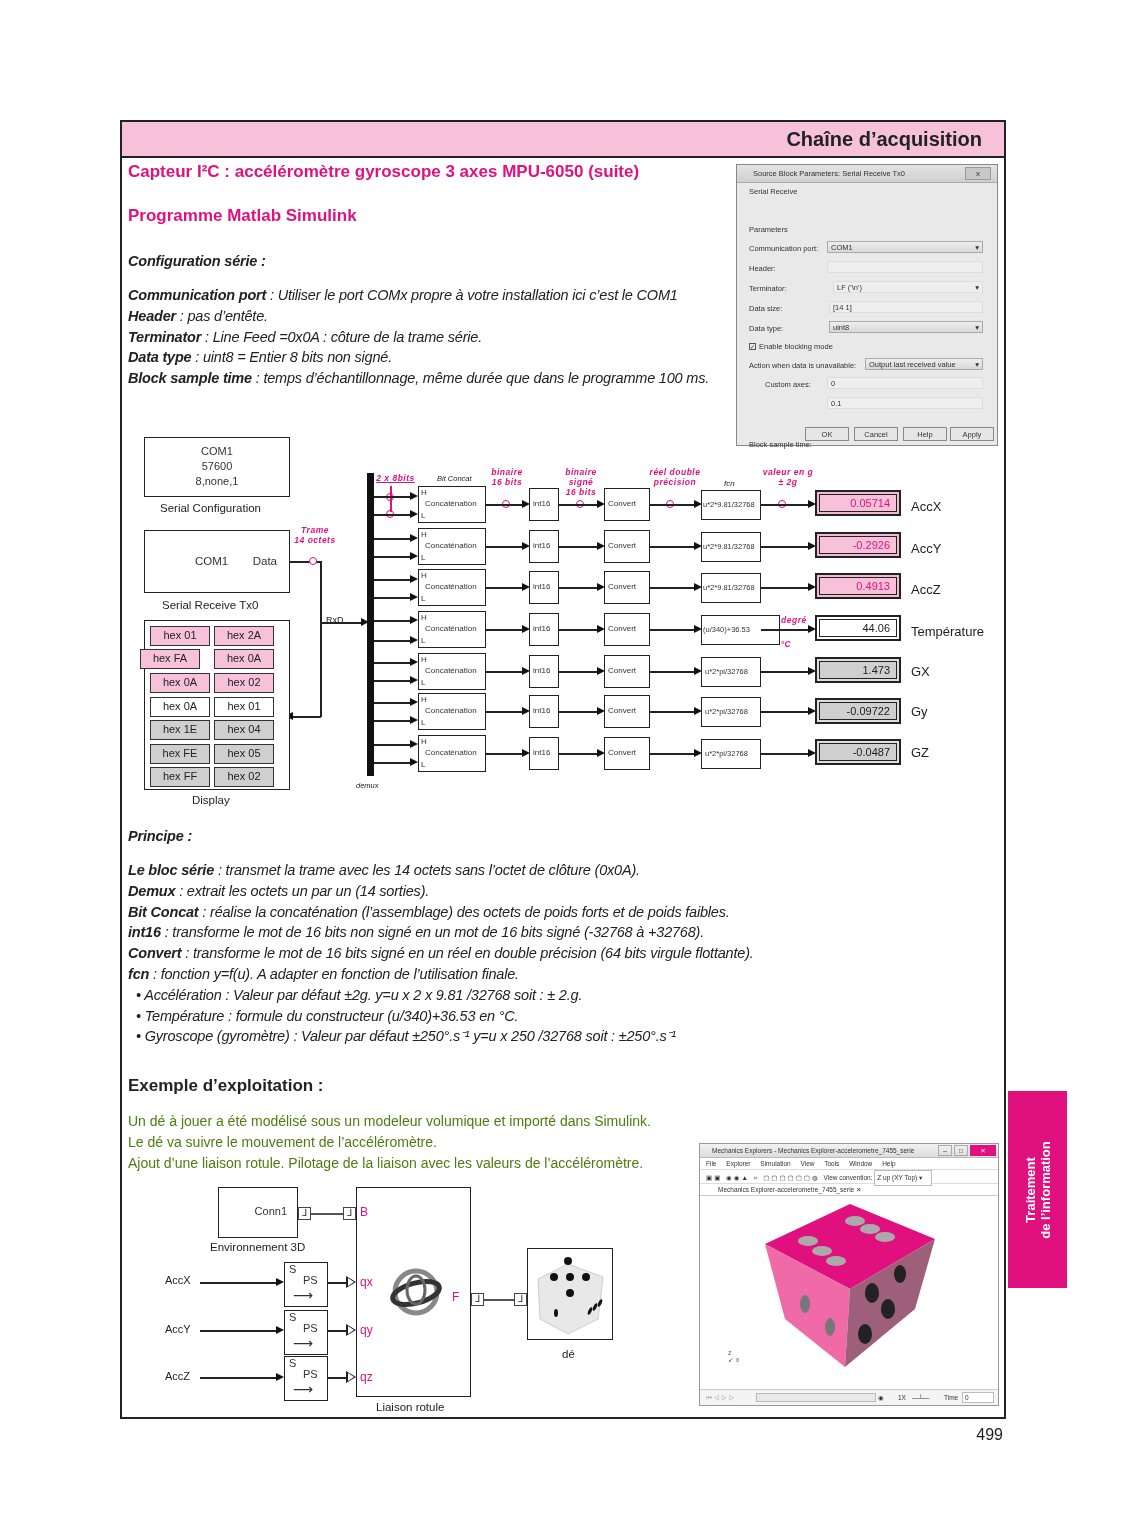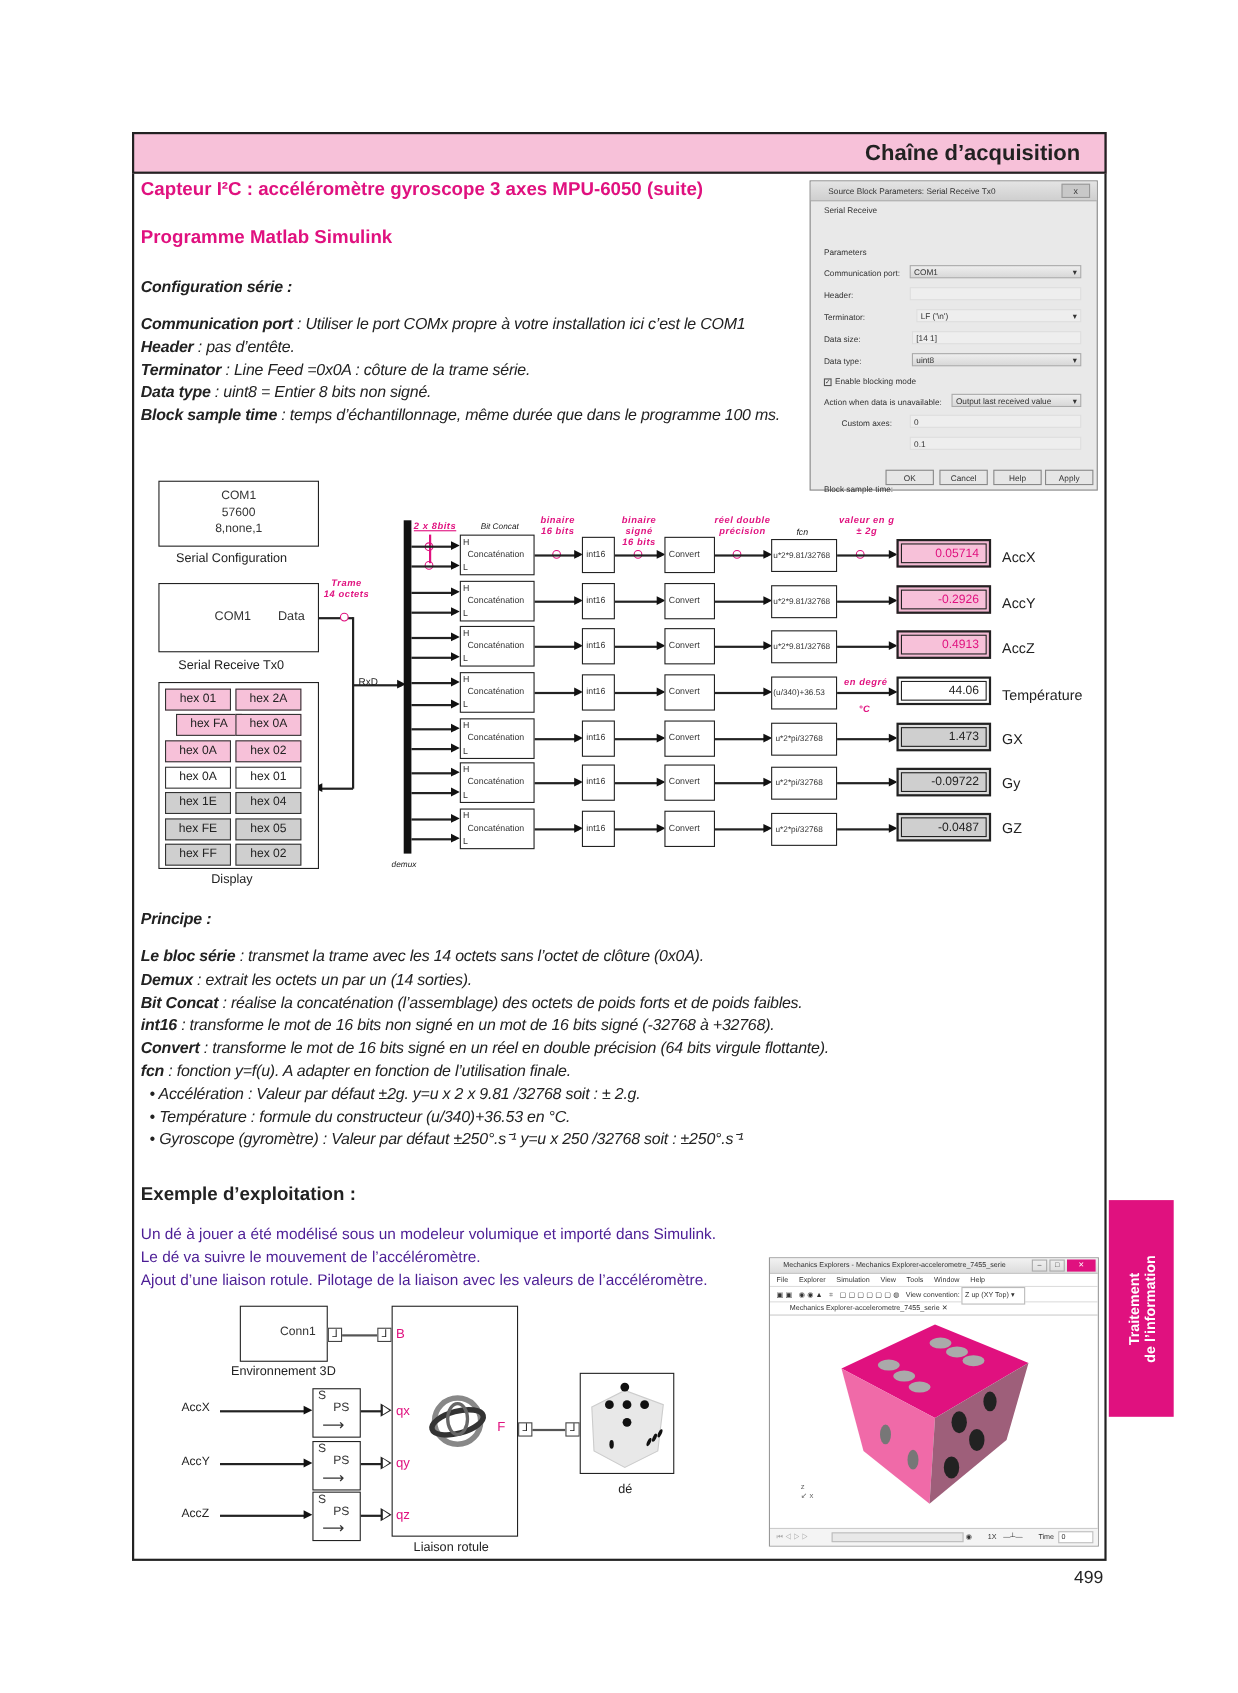--- a/index.html
+++ b/index.html
@@ -130,21 +130,21 @@
 <div class="caption" style="left:326px; top:615px; font-size:9px;">RxD</div>
 <div class="hline" style="left:290px; top:716px; width:31px;"></div>
 <div class="arrow-l" style="left:285px; top:712px;"></div>
 <div class="probe" style="left:309px; top:557px;"></div>
 <div class="ann" style="left:290px; top:525px; width:50px;"><span style="white-space:pre-line;">Trame
 14 octets</span></div>
 
 <div class="blk" style="left:144px; top:620px; width:146px; height:170px;"></div>
 <div class="hexcell pk" style="left:150px; top:626px;">hex 01</div>
 <div class="hexcell pk" style="left:214px; top:626px;">hex 2A</div>
-<div class="hexcell pk" style="left:160px; top:649px;">hex FA</div>
+<div class="hexcell pk" style="left:140px; top:649px;">hex FA</div>
 <div class="hexcell pk" style="left:214px; top:649px;">hex 0A</div>
 <div class="hexcell pk" style="left:150px; top:673px;">hex 0A</div>
 <div class="hexcell pk" style="left:214px; top:673px;">hex 02</div>
 <div class="hexcell wh" style="left:150px; top:697px;">hex 0A</div>
 <div class="hexcell wh" style="left:214px; top:697px;">hex 01</div>
 <div class="hexcell gy" style="left:150px; top:720px;">hex 1E</div>
 <div class="hexcell gy" style="left:214px; top:720px;">hex 04</div>
 <div class="hexcell gy" style="left:150px; top:744px;">hex FE</div>
 <div class="hexcell gy" style="left:214px; top:744px;">hex 05</div>
 <div class="hexcell gy" style="left:150px; top:767px;">hex FF</div>
@@ -269,21 +269,21 @@
     <span style="position:absolute;left:2px;top:24px;">L</span>
   </div>
   <div class="hline" style="left:486px; top:629px; width:40px;"></div>
     <div class="arrow" style="left:522px; top:625px;"></div>
   <div class="blk sm" style="left:529px; top:613px; width:30px; height:33px; line-height:30px; padding-left:3px;">int16</div>
   <div class="hline" style="left:559px; top:629px; width:42px;"></div>
     <div class="arrow" style="left:597px; top:625px;"></div>
   <div class="blk sm" style="left:604px; top:613px; width:46px; height:33px; line-height:30px; padding-left:3px;">Convert</div>
   <div class="hline" style="left:650px; top:629px; width:48px;"></div>
     <div class="arrow" style="left:694px; top:625px;"></div>
-  <div class="blk sm" style="left:701px; top:615px; width:60px; height:30px; line-height:27px; font-size:7.5px; padding-left:1px;">(u/340)+36.53</div>
+  <div class="blk sm" style="left:701px; top:615px; width:79px; height:30px; line-height:27px; font-size:7.5px; padding-left:1px;">(u/340)+36.53</div>
   <div class="hline" style="left:761px; top:629px; width:50px;"></div>
     <div class="arrow" style="left:808px; top:625px;"></div>
   <div class="disp white" style="left:815px; top:615px;">
       <div class="inner">44.06</div>
     </div>
   <div class="outlabel" style="left:911px; top:624px;">Température</div>
 </div>
 
 <div>
   <div class="hline" style="left:374px; top:662px; width:40px;"></div>
@@ -373,21 +373,21 @@
   <div><b>Bit Concat</b><span> : réalise la concaténation (l’assemblage) des octets de poids forts et de poids faibles.</span></div>
   <div><b>int16</b><span> : transforme le mot de 16 bits non signé en un mot de 16 bits signé (-32768 à +32768).</span></div>
   <div style="white-space:nowrap;"><b>Convert</b><span> : transforme le mot de 16 bits signé en un réel en double précision (64 bits virgule flottante).</span></div>
   <div><b>fcn</b><span> : fonction y=f(u). A adapter en fonction de l’utilisation finale.</span></div>
   <div style="padding-left:8px;">• Accélération : Valeur par défaut ±2g. y=u x 2 x 9.81 /32768 soit : ± 2.g.</div>
   <div style="padding-left:8px;">• Température : formule du constructeur (u/340)+36.53 en °C.</div>
   <div style="padding-left:8px;">• Gyroscope (gyromètre) : Valeur par défaut ±250°.s⁻¹  y=u x 250 /32768 soit : ±250°.s⁻¹</div>
 </div>
 
 <div class="abs" style="left:128px; top:1076px; font-size:17px; font-weight:bold; color:#222;">Exemple d’exploitation :</div>
-<div class="abs" style="left:128px; top:1111px; font-size:14px; line-height:21px; color:#4c1d95;">
+<div class="abs" style="left:128px; top:1111px; font-size:14px; line-height:21px; color:#4d7c0f;">
   <div>Un dé à jouer a été modélisé sous un modeleur volumique et importé dans Simulink.</div>
   <div>Le dé va suivre le mouvement de l’accéléromètre.</div>
   <div>Ajout d’une liaison rotule. Pilotage de la liaison avec les valeurs de l’accéléromètre.</div>
 </div>
 
 <div class="blk" style="left:218px; top:1187px; width:80px; height:51px; font-size:11px;">
   <span style="position:absolute; right:10px; top:17px;">Conn1</span>
 </div>
 <div class="conn-sq" style="left:298px; top:1207px;">⅃</div>
 <div class="hline" style="left:311px; top:1213px; width:32px; background:#555;"></div>

